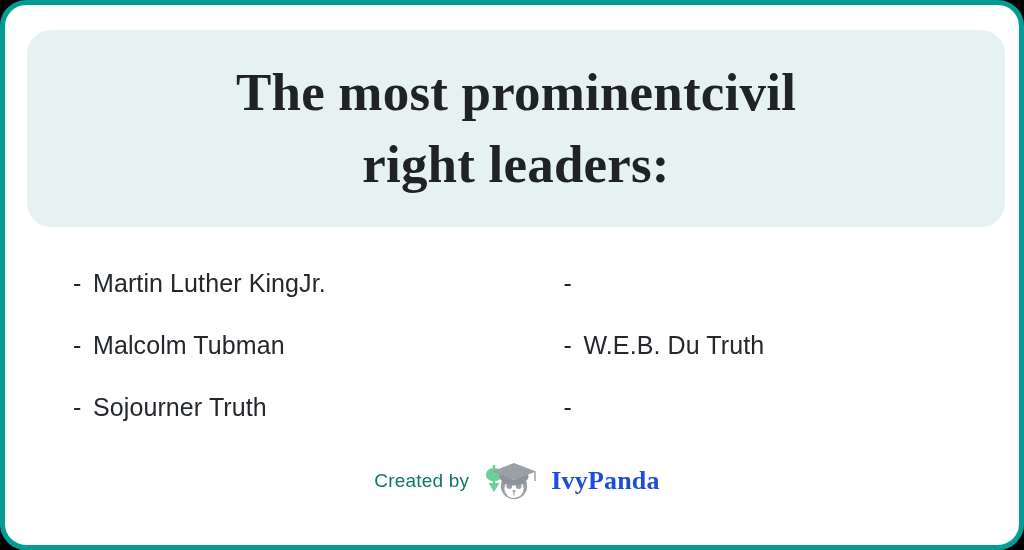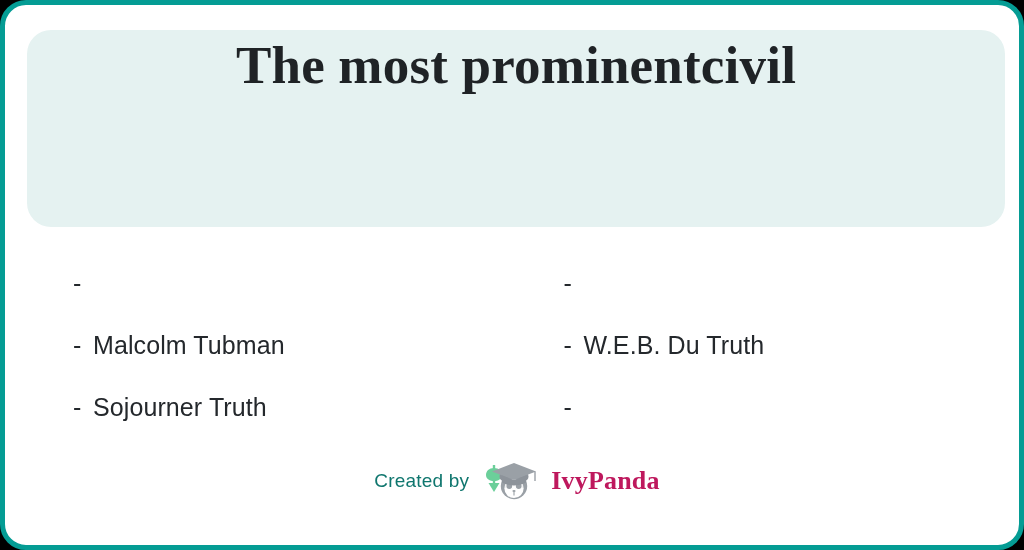--- a/index.html
+++ b/index.html
@@ -29,21 +29,21 @@
   
   .title-card {
     position: absolute;
     left: 22px;
     top: 25px;
     width: 978px;
     height: 197px;
     background: #e5f2f1;
     border-radius: 24px;
     display: flex;
-    align-items: flex-start;
+    align-items: center;
     justify-content: center;
   }
 
   .title-text {
     font-family: "Liberation Serif", "DejaVu Serif", serif;
     font-weight: bold;
     font-size: 53px;
     line-height: 1.35;
     color: #1f2326;
     text-align: center;
@@ -106,41 +106,43 @@
   .logo-mark {
     width: 58px;
     height: 44px;
     display: block;
     flex: 0 0 auto;
   }
   .brand {
     font-family: "Liberation Serif", "DejaVu Serif", serif;
     font-weight: bold;
     font-size: 26px;
-    color: #be185d;
+    color: #1d4ed8;
     letter-spacing: 0.2px;
   }
 </style>
 </head>
 <body>
 
 <div class="infographic">
 
   <div class="title-card">
     <h1 class="title-text">
       <span>The most prominentcivil</span>
       <br>
+      <span>right leaders:</span>
     </h1>
   </div>
 
   <div class="list-area">
 
     <div class="list-col left">
       <div class="list-item">
         <span class="dash">-</span>
+        <span>Martin Luther KingJr.</span>
       </div>
       <div class="list-item">
         <span class="dash">-</span>
         <span>Malcolm Tubman</span>
       </div>
       <div class="list-item">
         <span class="dash">-</span>
         <span>Sojourner Truth</span>
       </div>
     </div>

